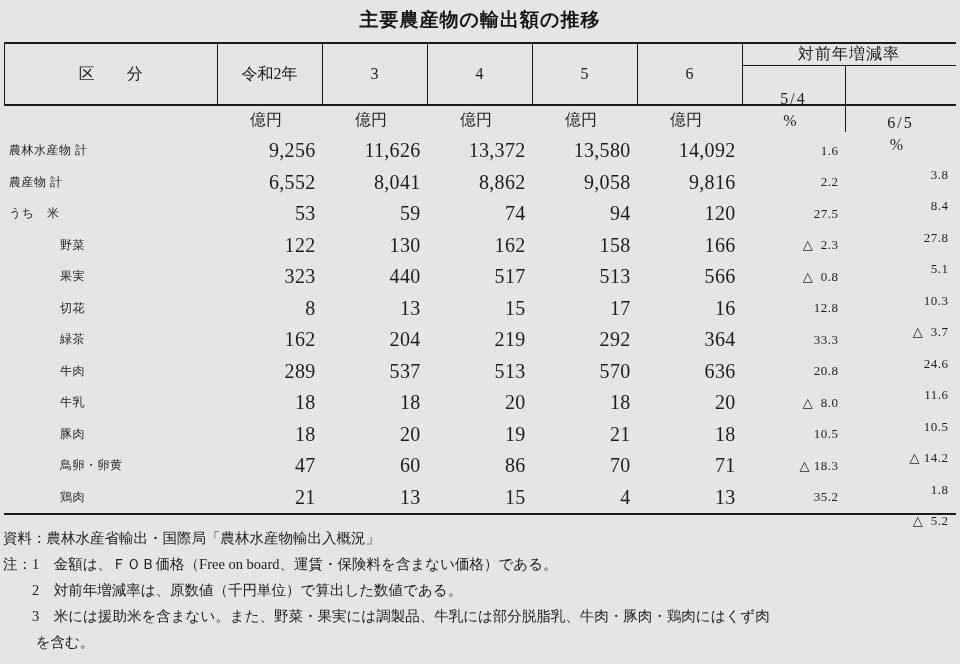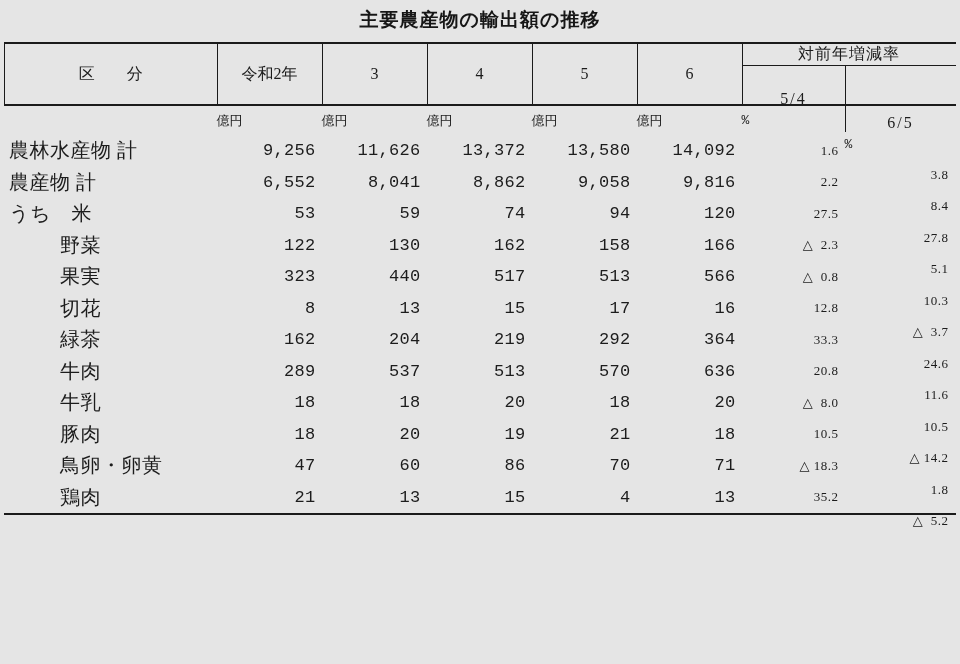--- a/index.html
+++ b/index.html
@@ -35,32 +35,32 @@
     border-bottom:1.5px solid #1b1b1b; font-size:16px; letter-spacing:1px;
   }
   .hgroup-bottom { flex:1; display:flex; }
   .hsub {
     display:flex; align-items:center; justify-content:center;
     font-size:16px; letter-spacing:2px;
   }
   .hsub.first { border-right:1.5px solid #1b1b1b; }
   
   .units { display:flex; height:29px; align-items:center; }
-  .ucell { text-align:left; font-size:13px; padding-right:6px; white-space:pre;font-family:Liberation Mono, monospace; }
+  .ucell { text-align:center; font-size:16px; padding-right:6px; white-space:pre; }
   .ucell.col-label { width:212.5px; }
   
   .trow { display:flex; height:31.5px; align-items:center; }
   .cell.label {
-    width:212.5px; font-size:20px; padding-left:5px; white-space:pre;
+    width:212.5px; font-size:12px; padding-left:5px; white-space:pre;
     letter-spacing:0.5px;
   }
   .cell.label.indent { padding-left:56px; }
   .cell.num {
-    text-align:right; padding-right:6px; font-size:17px;
-    font-family:Liberation Mono, monospace;
+    text-align:right; padding-right:6px; font-size:20px;
+    font-family:Liberation Serif, serif;
     letter-spacing:0.3px; white-space:pre;
   }
   .cell.pct {
     text-align:right; padding-right:6px; font-size:13px;
     font-family:"Liberation Serif","DejaVu Serif",serif;
     letter-spacing:0.5px; white-space:pre;
   }
   .table-bottom { border-bottom:2.5px solid #1b1b1b; }
   
   .footer { margin:10px 4px 0 3px; }
@@ -220,14 +220,21 @@
           <div class="cell num col-year">15</div>
           <div class="cell num col-year">4</div>
           <div class="cell num col-year">13</div>
           <div class="cell pct col-r1">35.2</div>
           <div class="cell pct col-r2">△  5.2</div>
         </div>
       </div>
 
   </div>
 
+  <div class="footer">
+    <div class="fline">資料：農林水産省輸出・国際局「農林水産物輸出入概況」</div>
+    <div class="fline">注：1　金額は、ＦＯＢ価格（Free on board、運賃・保険料を含まない価格）である。</div>
+    <div class="fline">　　2　対前年増減率は、原数値（千円単位）で算出した数値である。</div>
+    <div class="fline">　　3　米には援助米を含まない。また、野菜・果実には調製品、牛乳には部分脱脂乳、牛肉・豚肉・鶏肉にはくず肉</div>
+    <div class="fline">　　 を含む。</div>
+  </div>
 
 </div>
 
 </body></html>

